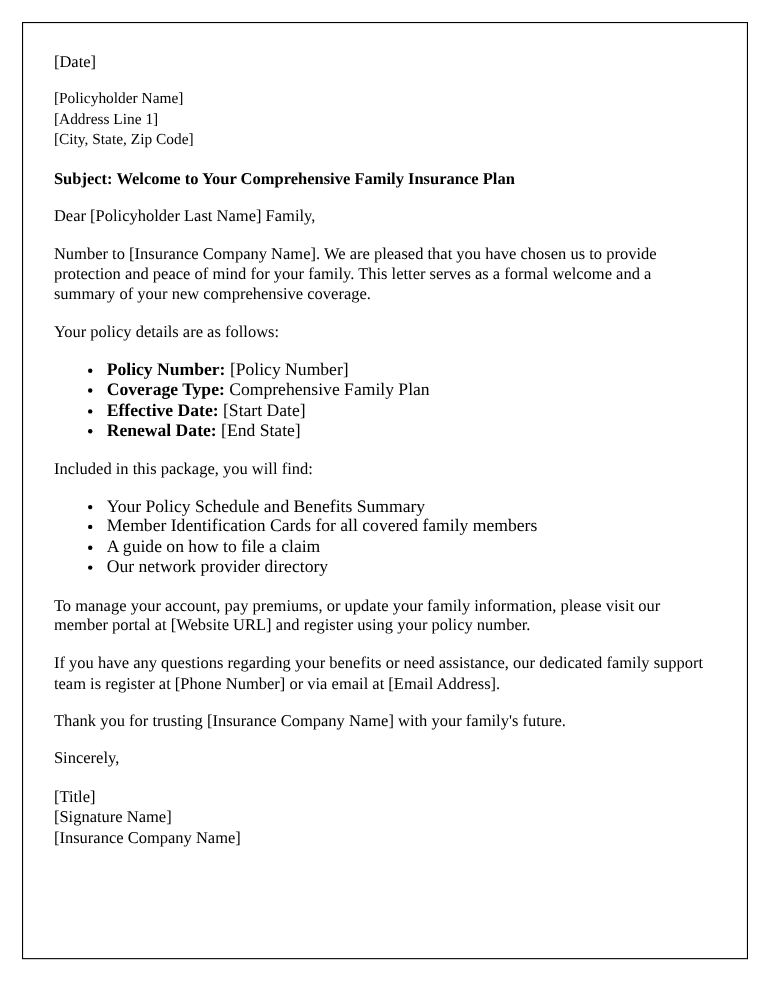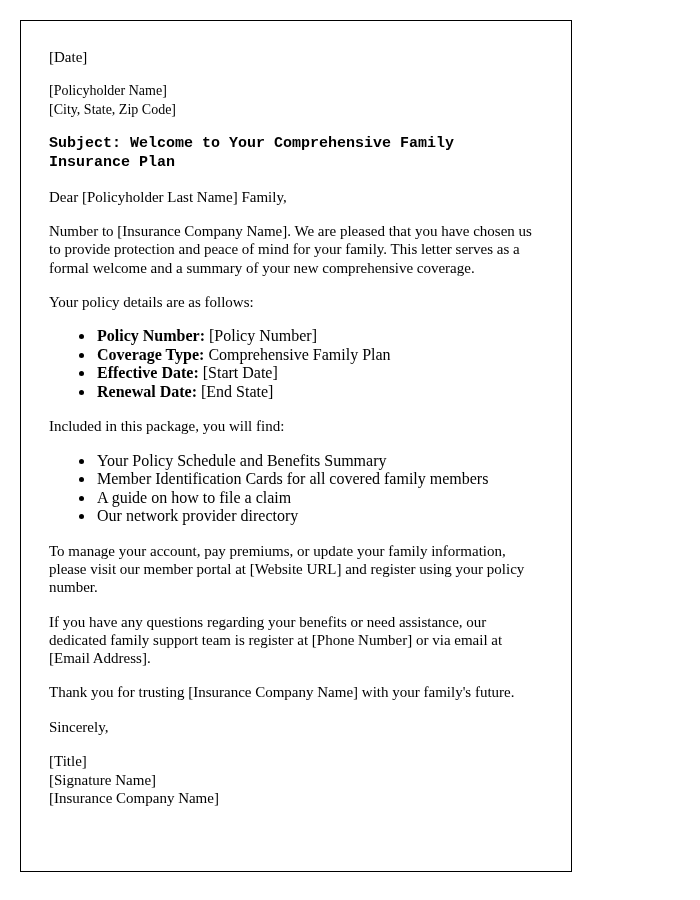--- a/index.html
+++ b/index.html
@@ -11,39 +11,38 @@
     position: relative;
     width: 700px;
     height: 900px;
     font-family: "Liberation Serif", serif;
     color: #000000;
   }
   .page {
     position: absolute;
     left: 20px;
     top: 20px;
-    width: 552px;
+    width: 660px;
     height: 852px;
     box-sizing: border-box;
     border: 1px solid #000000;
     padding: 27px 28px 20px 28px;
     background: #ffffff;
   }
   .block {
     margin: 0 0 16px 0;
     font-size: 15px;
     line-height: 1.22;
   }
   .addr div {
     font-size: 14px;
     line-height: 18.5px;
   }
   .subject {
     font-weight: bold;
-    font-family: Liberation Mono, monospace;
   }
   ul.block {
     margin: 0 0 16px 0;
     padding-left: 46px;
     list-style-type: disc;
   }
   ul.block li {
     font-size: 16px;
     line-height: 18.5px;
     margin: 0;
@@ -56,20 +55,21 @@
 </style>
 </head>
 <body>
 
 <div class="page">
 
   <p class="block">[Date]</p>
 
   <div class="block addr">
     <div>[Policyholder Name]</div>
+    <div>[Address Line 1]</div>
     <div>[City, State, Zip Code]</div>
   </div>
 
   <p class="block subject">Subject: Welcome to Your Comprehensive Family Insurance Plan</p>
 
   <p class="block">Dear [Policyholder Last Name] Family,</p>
 
   <p class="block">Number to [Insurance Company Name]. We are pleased that you have chosen us to provide protection and peace of mind for your family. This letter serves as a formal welcome and a summary of your new comprehensive coverage.</p>
 
   <p class="block">Your policy details are as follows:</p>

